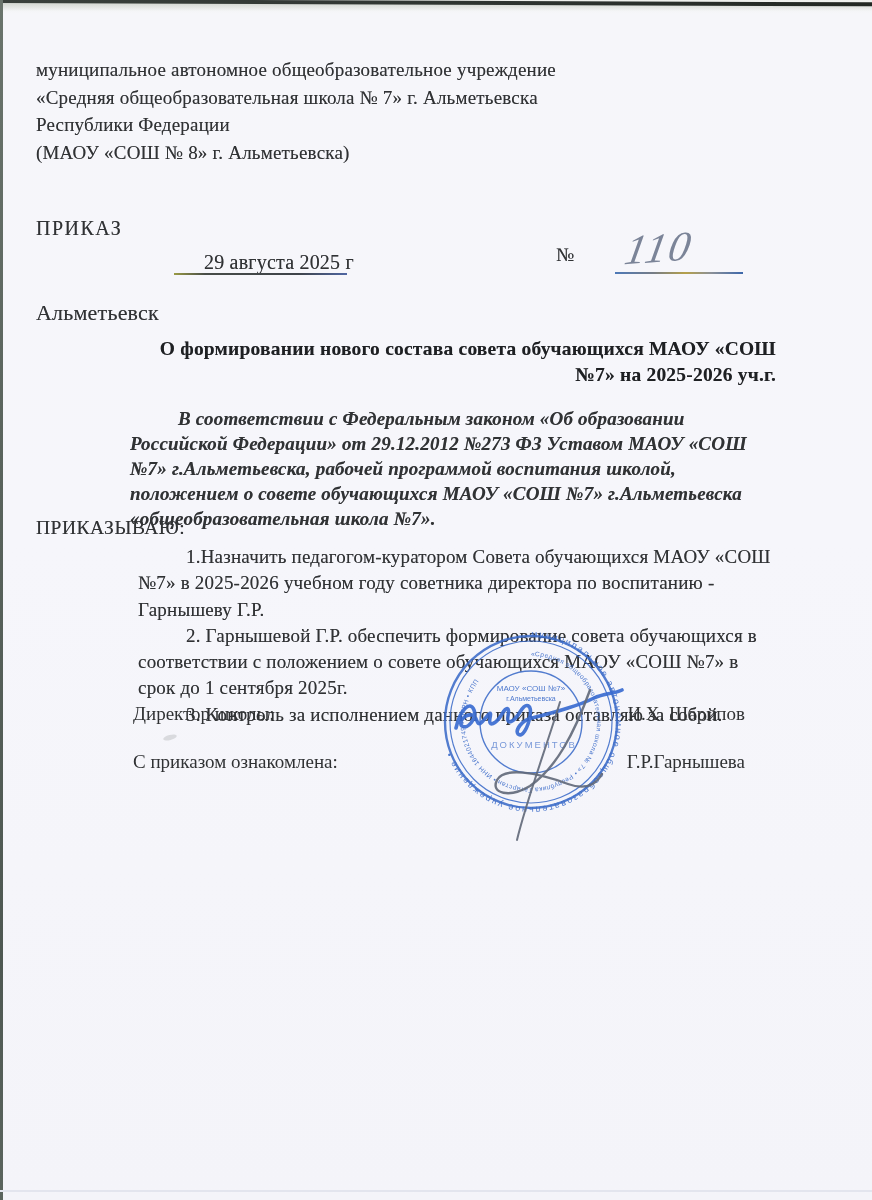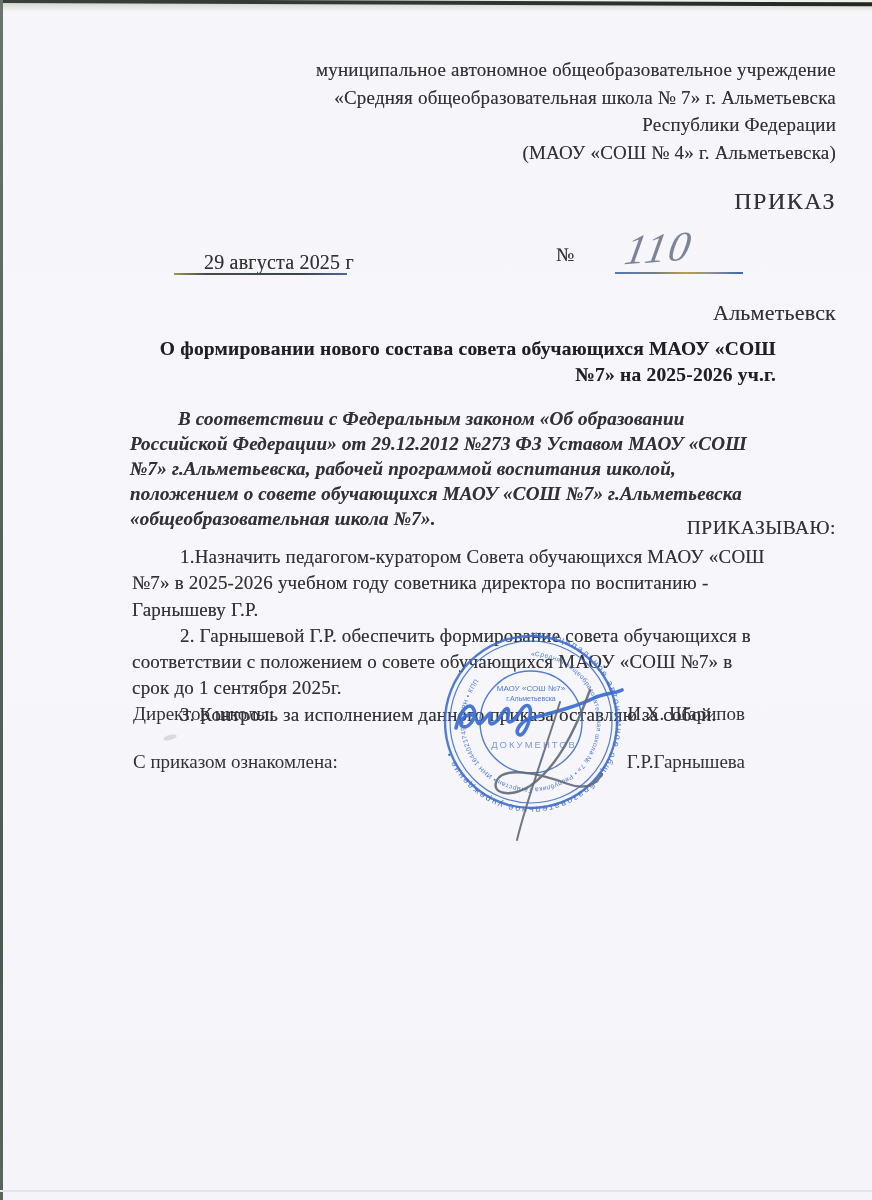--- a/index.html
+++ b/index.html
@@ -23,41 +23,41 @@
   }
   .edge-left{
     position:absolute;left:0;top:0;width:3px;height:100%;
     background:linear-gradient(180deg,#6a746c,#59635c 40%,#4e5852 80%,#5b655e);
   }
   .edge-bottom{
     position:absolute;left:0;bottom:8px;width:100%;height:2px;
     background:#e3e5ee;
   }
   .txt{position:absolute;letter-spacing:.2px;text-shadow:0 0 .5px rgba(50,50,55,.5);}
-  .center{left:36px;width:800px;text-align:right;}
+  .center{left:36px;width:800px;text-align:left;}
   .header{top:56px;font-size:19px;line-height:27.5px;}
-  .order-word{top:188px;font-size:24px;letter-spacing:1.5px;}
+  .order-word{top:217px;font-size:20px;letter-spacing:1.5px;}
   .date-text{top:245px;left:204px;font-size:20px;margin-top:6px;}
   .date-underline{position:absolute;top:273px;left:174px;width:173px;height:2px;
     background:linear-gradient(90deg,#9a9b45 0%,#474c48 18%,#3e4349 72%,#4f66a2 100%);}
   .num-label{top:244px;left:556px;font-size:19px;}
   .num-underline{position:absolute;top:272px;left:615px;width:128px;height:2px;
     background:linear-gradient(90deg,#4d79b8 0%,#767c86 30%,#b5a04a 55%,#8b9097 75%,#3c67ab 100%);}
   .num-value{
     top:224px;left:626px;font-size:42px;font-style:italic;
     color:#7b8498;font-family:"Liberation Serif",serif;
     transform:skewX(-14deg) rotate(-4deg);letter-spacing:2px;text-shadow:none;
   }
   .city{top:300px;font-size:22px;}
   .title{top:336px;left:116px;width:660px;text-align:right;
     font-size:19.5px;font-weight:bold;line-height:26px;color:#1e2023;}
   .preamble{top:406px;left:130px;width:636px;font-size:19px;font-style:italic;
     line-height:25px;text-indent:48px;font-weight:bold;}
   .resolve{top:517px;font-size:19.5px;letter-spacing:.5px;}
-  .items{top:544px;left:132px;width:638px;font-size:19px;line-height:26.3px;}
+  .items{top:544px;left:138px;width:638px;font-size:19px;line-height:26.3px;}
   .items .item{text-indent:48px;}
   .sig-row{position:absolute;left:133px;width:612px;display:flex;justify-content:space-between;font-size:19px;}
   .sig-row-1{top:703px;}
   .sig-row-2{top:751px;}
   .stamp-wrap{position:absolute;left:418px;top:616px;width:244px;height:252px;}
   .smudge{position:absolute;left:163px;top:735px;width:14px;height:5px;background:#d9dade;border-radius:50%;transform:rotate(-15deg);}
 </style>
 </head>
 <body>
 
@@ -65,21 +65,21 @@
 
   <div class="edge-top-halo"></div>
   <div class="edge-top"></div>
   <div class="edge-left"></div>
   <div class="edge-bottom"></div>
 
   <div class="txt center header">
     <div>муниципальное автономное общеобразовательное учреждение</div>
     <div>«Средняя общеобразовательная школа № 7» г. Альметьевска</div>
     <div>Республики Федерации</div>
-    <div>(МАОУ «СОШ № 4» г. Альметьевска)</div>
+    <div>(МАОУ «СОШ № 8» г. Альметьевска)</div>
   </div>
 
   <div class="txt center order-word">ПРИКАЗ</div>
 
   <div class="txt date-text">29 августа 2025 г</div>
   <div class="date-underline"></div>
 
   <div class="txt num-label">№</div>
   <div class="txt num-value">110</div>
   <div class="num-underline"></div>

